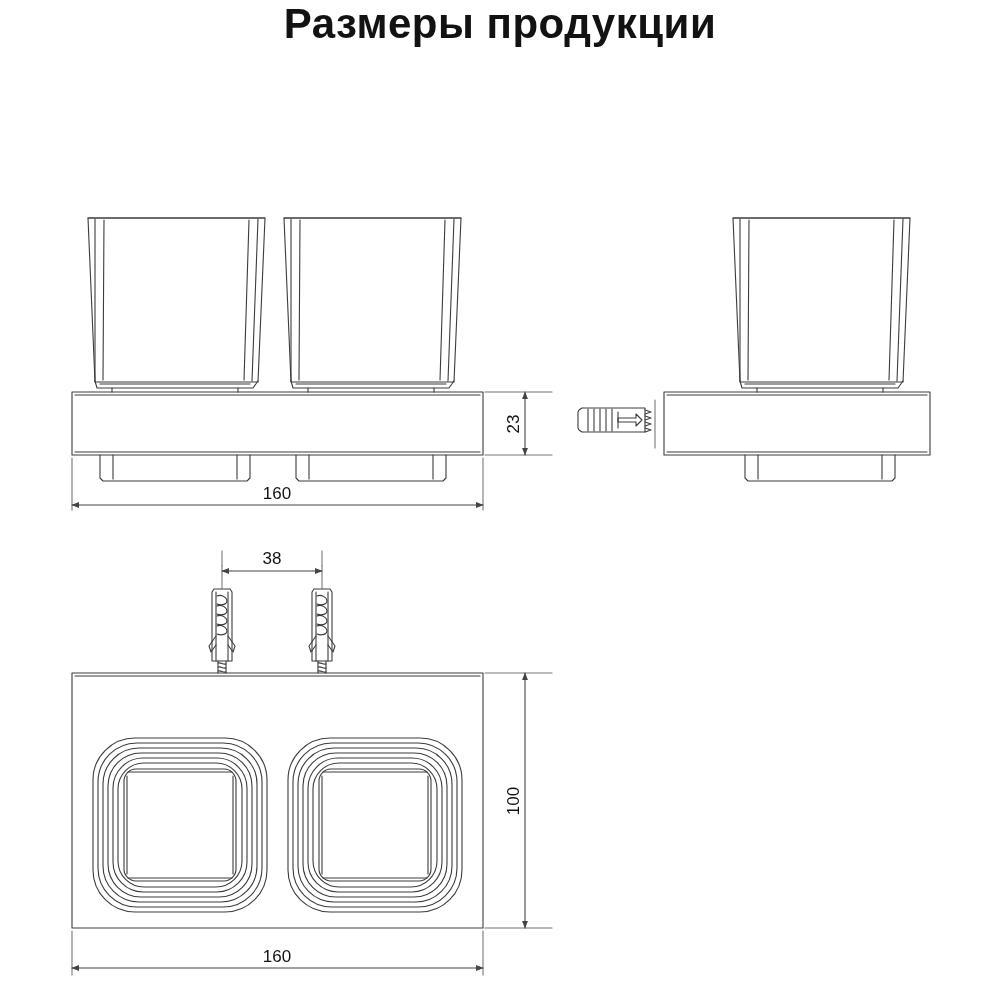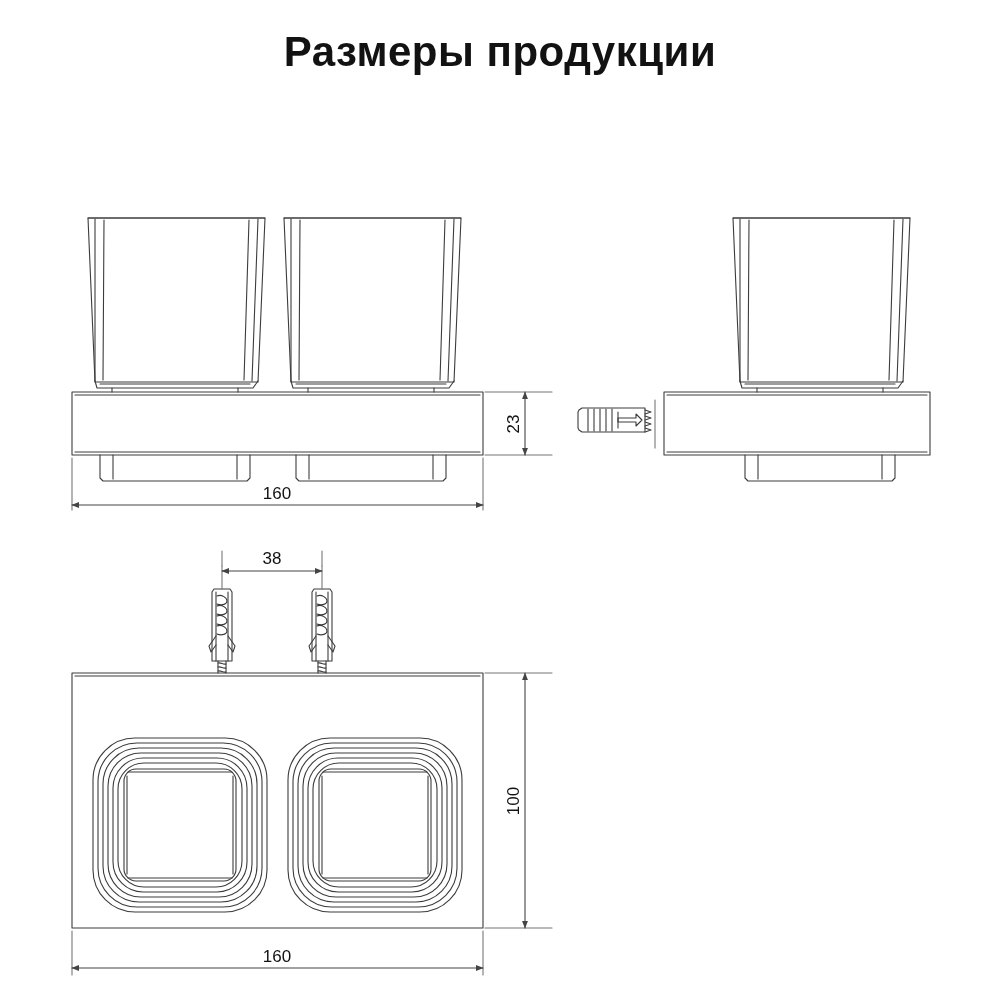--- a/index.html
+++ b/index.html
@@ -18,21 +18,21 @@
   #page-root {
     position: absolute;
     inset: 0;
     width: 1000px;
     height: 1000px;
     background: #ffffff;
   }
   #drawing-title {
     position: absolute;
     left: 0;
-    top: 28px;
+    top: 0;
     width: 1000px;
     text-align: center;
     font-family: "Liberation Sans", sans-serif;
     font-size: 42px;
     font-weight: 700;
     letter-spacing: 0.5px;
     color: #121212;
     white-space: nowrap;
   }
   #drawing-canvas {

